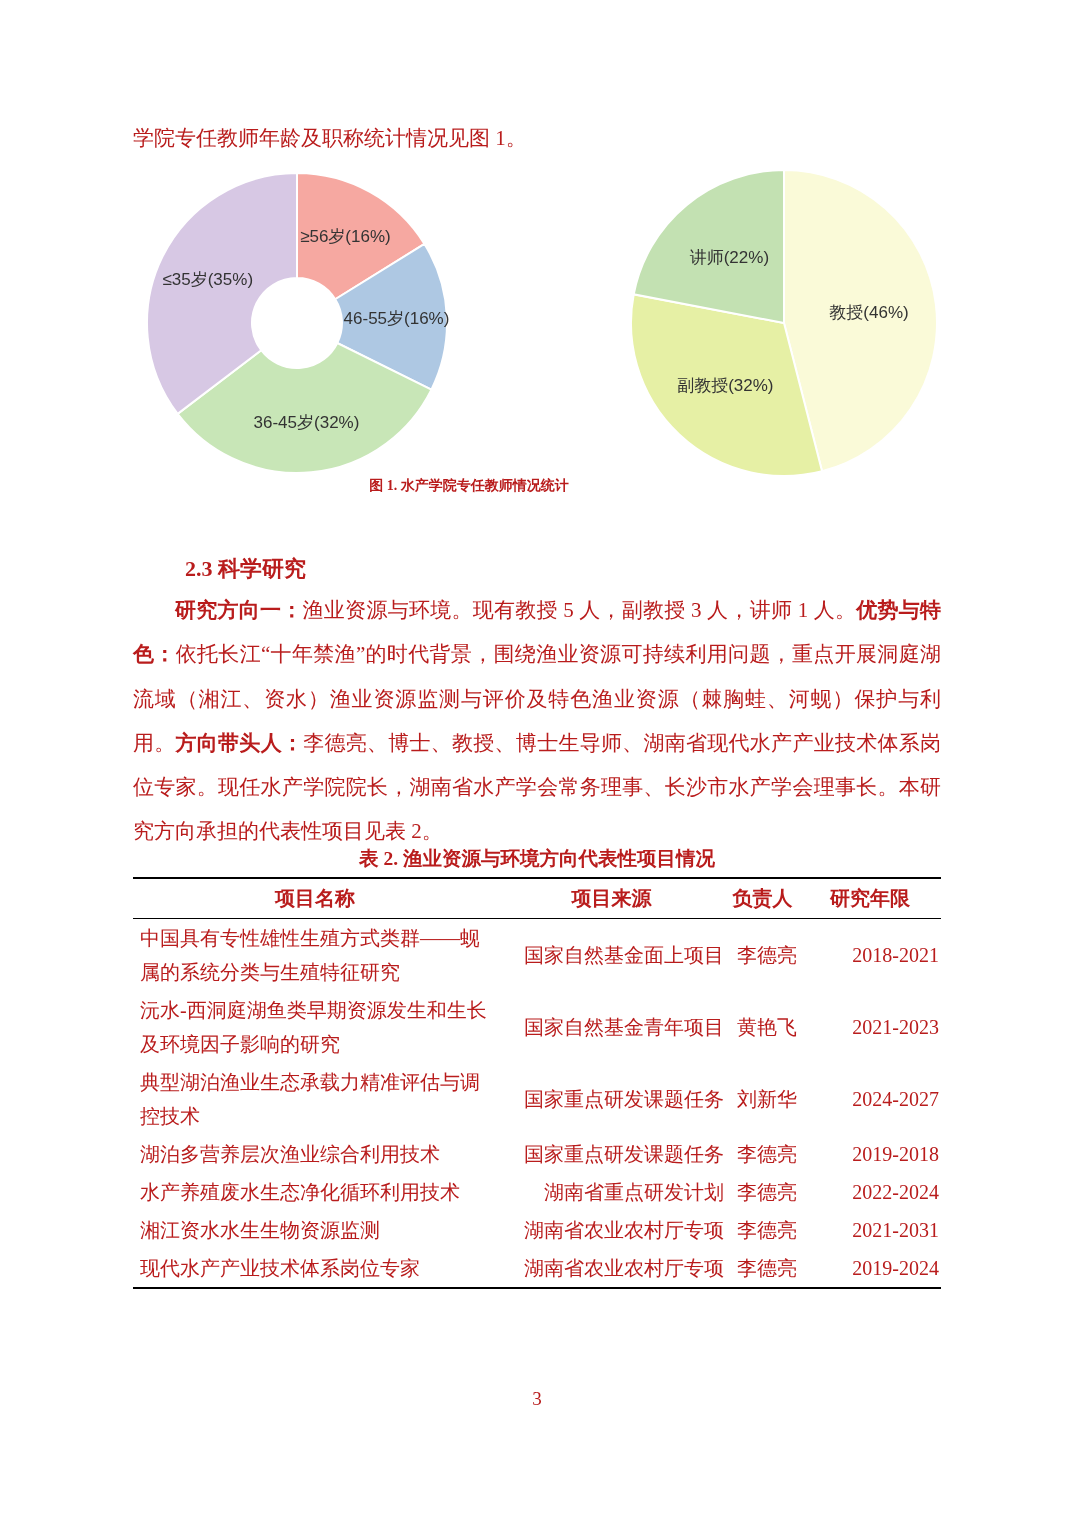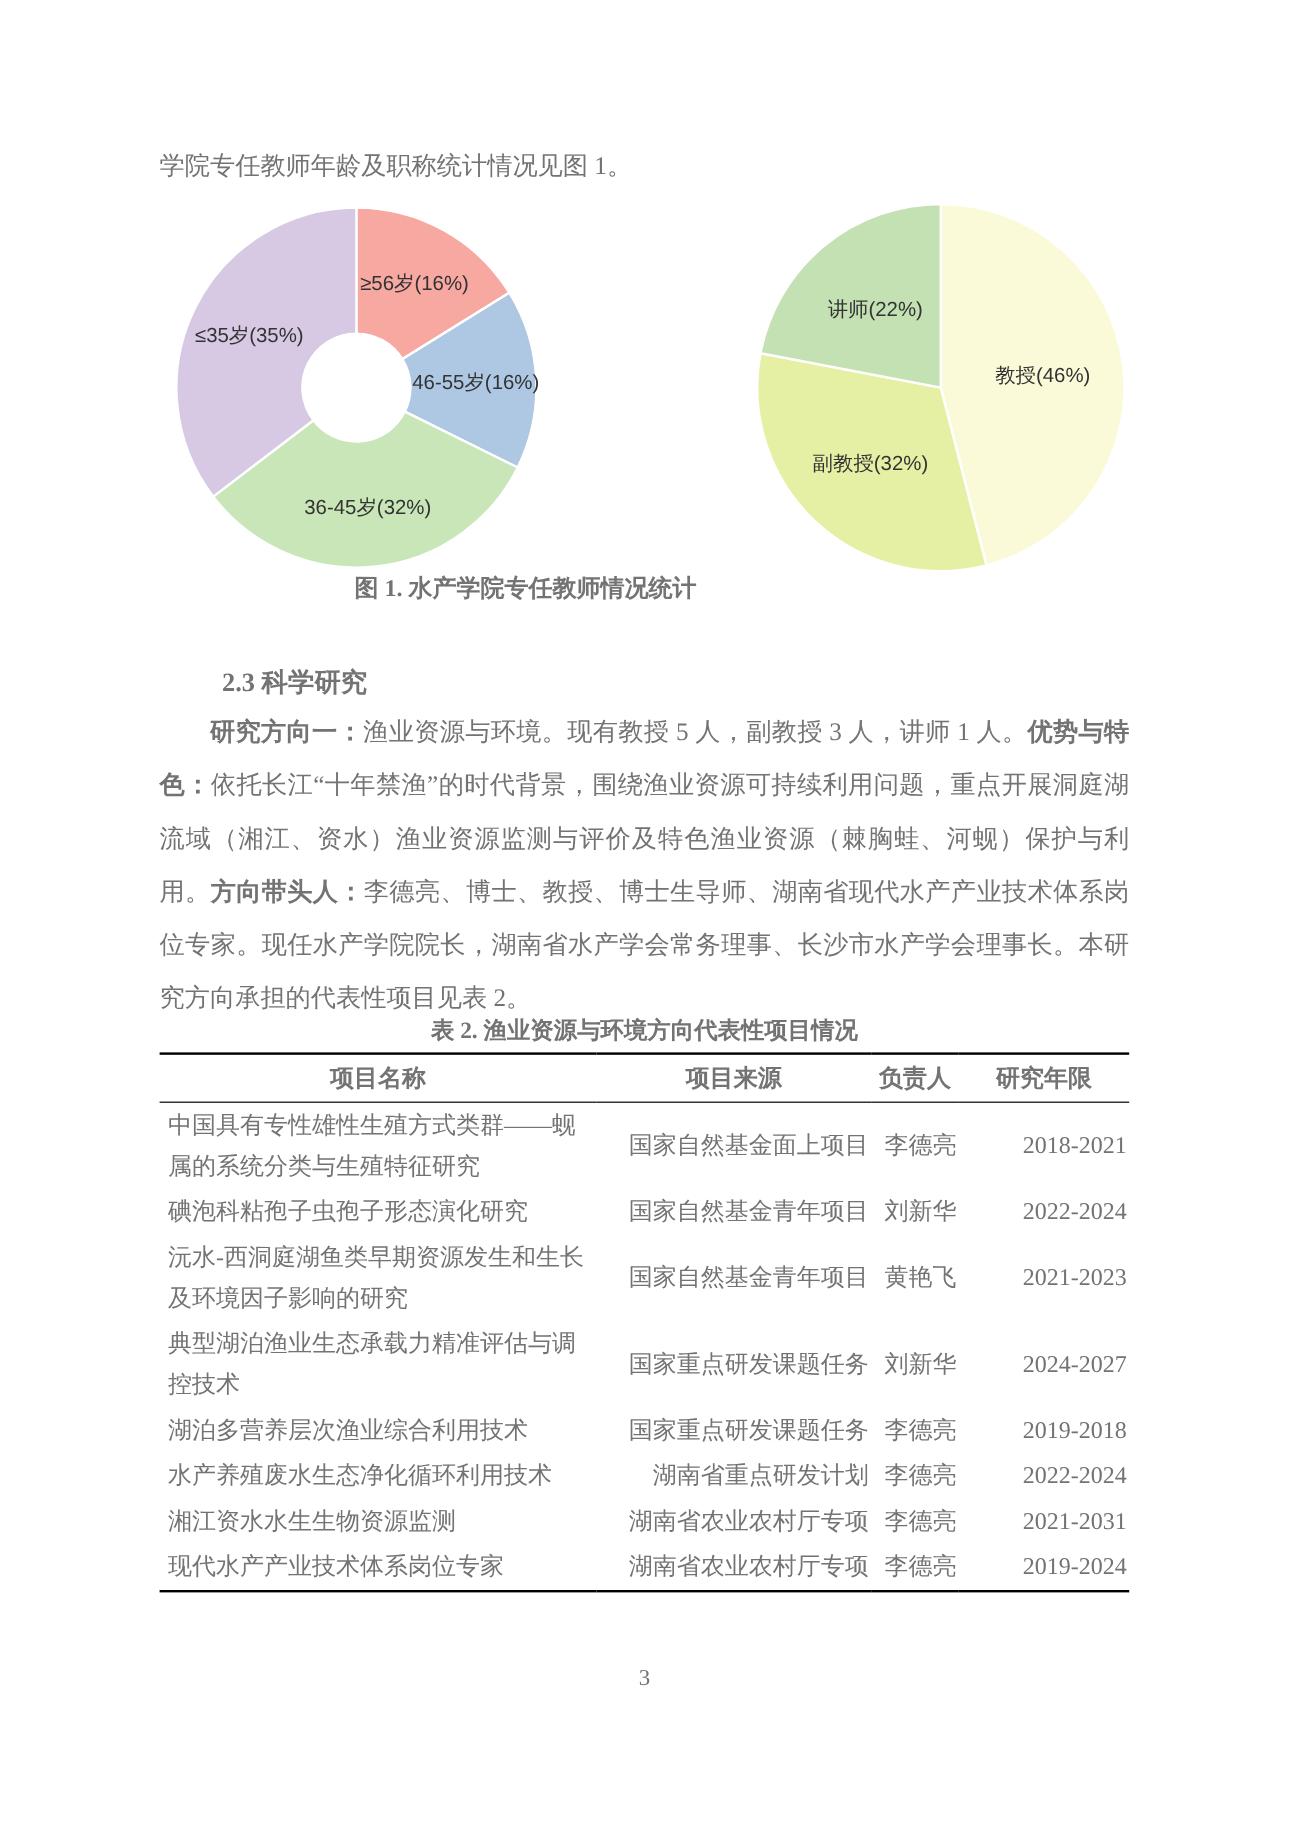--- a/index.html
+++ b/index.html
@@ -1,34 +1,34 @@
 <!DOCTYPE html>
 <html><head>
 <meta charset="utf-8">
 <style>
   html,body { margin:0; padding:0; background:#ffffff; }
   .page {
     position:relative; width:1074px; height:1520px; background:#ffffff;
-    font-family:"Liberation Serif","DejaVu Serif",serif; color:#737373;
+    font-family:"Liberation Serif","DejaVu Serif",serif; color:#b91c1c;
     overflow:hidden;
   }
   .intro {
     position:absolute; left:133px; top:122px; width:820px;
     font-size:21px; line-height:32px;
   }
   .chart-svg { position:absolute; }
   #pie-left  { left:143px; top:170px; }
   #pie-right { left:624px; top:167px; }
   .pie-label {
     font-family:"Liberation Sans","DejaVu Sans",sans-serif;
     font-size:17px; fill:#333333;
   }
   .caption {
     position:absolute; left:0; top:477px; width:876px; text-align:center;
-    font-weight:bold; font-size:20px;
+    font-weight:bold; font-size:14px;padding-left:31px;
   }
   .heading {
     position:absolute; left:185px; top:554px;
     font-weight:bold; font-size:22px;
   }
   .para {
     position:absolute; left:133px; top:588px; width:808px;
     font-size:21px; line-height:44.3px; text-align:justify; text-indent:2em;
   }
   .para .b { font-weight:bold; }
@@ -106,26 +106,20 @@
       </tr>
     </thead>
     <tbody id="table-body">
         <tr>
           <td>中国具有专性雄性生殖方式类群——蚬属的系统分类与生殖特征研究</td>
           <td>国家自然基金面上项目</td>
           <td>李德亮</td>
           <td>2018-2021</td>
         </tr>
         <tr>
-          <td>碘泡科粘孢子虫孢子形态演化研究</td>
-          <td>国家自然基金青年项目</td>
-          <td>刘新华</td>
-          <td>2022-2024</td>
-        </tr>
-        <tr>
           <td>沅水-西洞庭湖鱼类早期资源发生和生长及环境因子影响的研究</td>
           <td>国家自然基金青年项目</td>
           <td>黄艳飞</td>
           <td>2021-2023</td>
         </tr>
         <tr>
           <td>典型湖泊渔业生态承载力精准评估与调控技术</td>
           <td>国家重点研发课题任务</td>
           <td>刘新华</td>
           <td>2024-2027</td>

